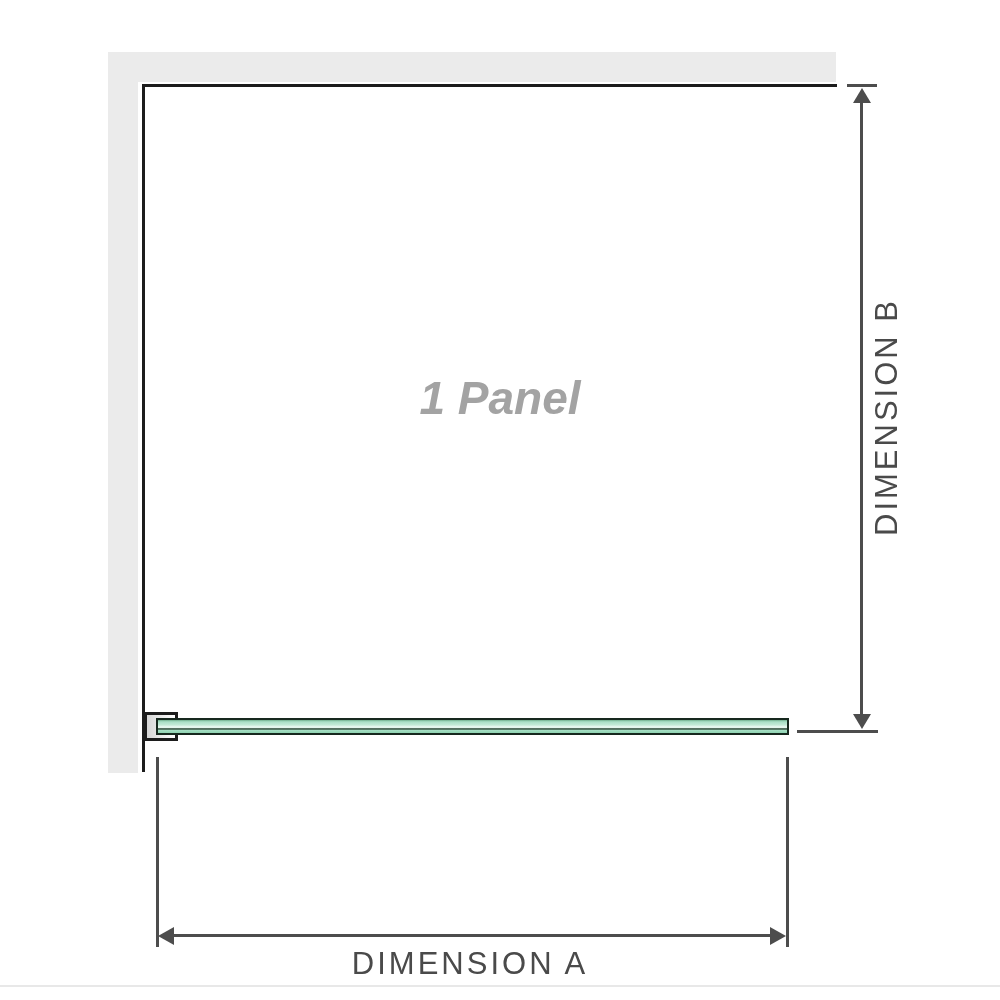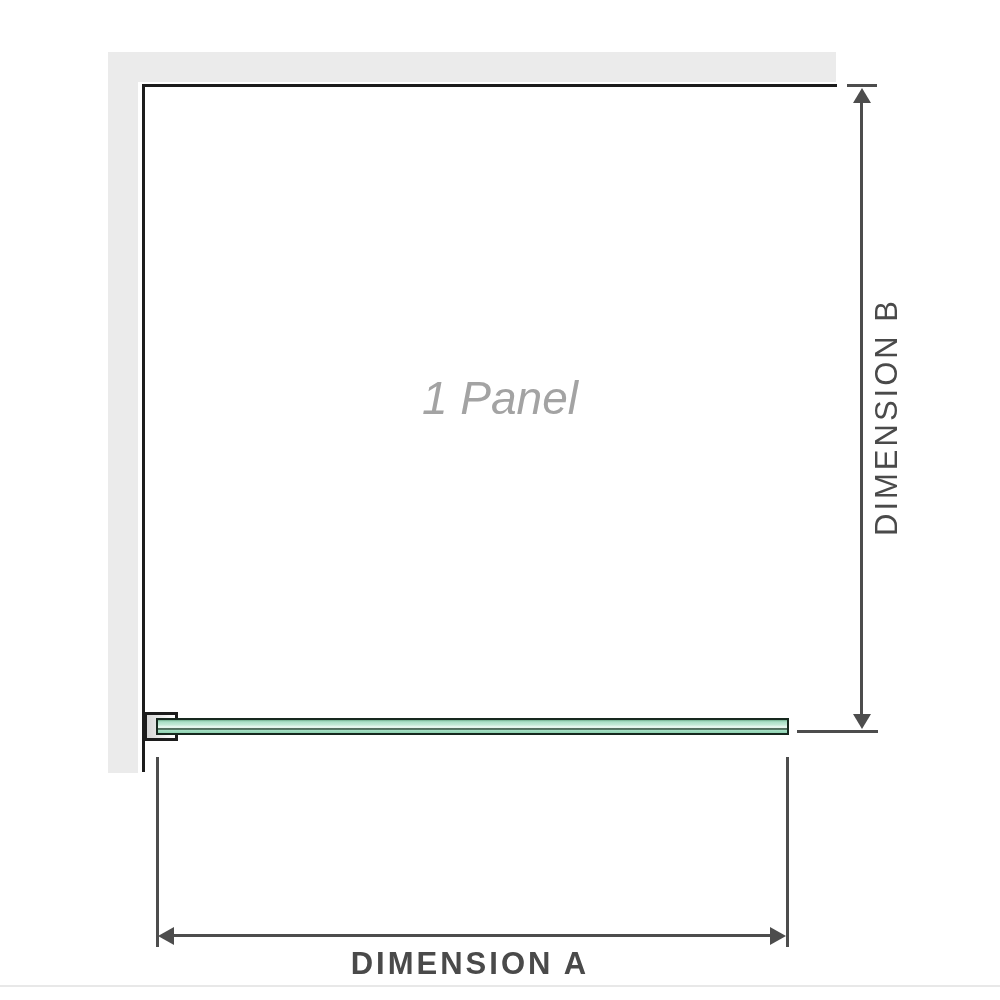--- a/index.html
+++ b/index.html
@@ -66,21 +66,21 @@
       #a4dec3 80%,
       #8fd3b1 100%
     );
   }
 
   
   .panel-label {
     left: 500px; top: 398px;
     transform: translate(-50%, -50%);
     font-style: italic;
-    font-weight: 400;
+    font-weight: 700;
     font-size: 46px;
     letter-spacing: 0px;
     color: var(--panel-text);
     white-space: nowrap;
   }
 
   
   .dim { background: var(--dim-line); }
   .dimb-tick-top   { left: 847px; top: 84px;  width: 30px; height: 3px; }
   .dimb-tick-bottom{ left: 797px; top: 730px; width: 81px; height: 3px; }
@@ -121,21 +121,20 @@
     color: var(--label-text);
     white-space: nowrap;
   }
   .dim-label-b {
     left: 887px; top: 417px;
     transform: translate(-50%, -50%) rotate(-90deg);
   }
   .dim-label-a {
     left: 470px; top: 964px;
     transform: translate(-50%, -50%);
-    font-weight: bold;
   }
 
   
   .page-edge {
     left: 0px; top: 985px;
     width: 1000px; height: 2px;
     background: var(--edge-line);
   }
 </style>
 </head>

